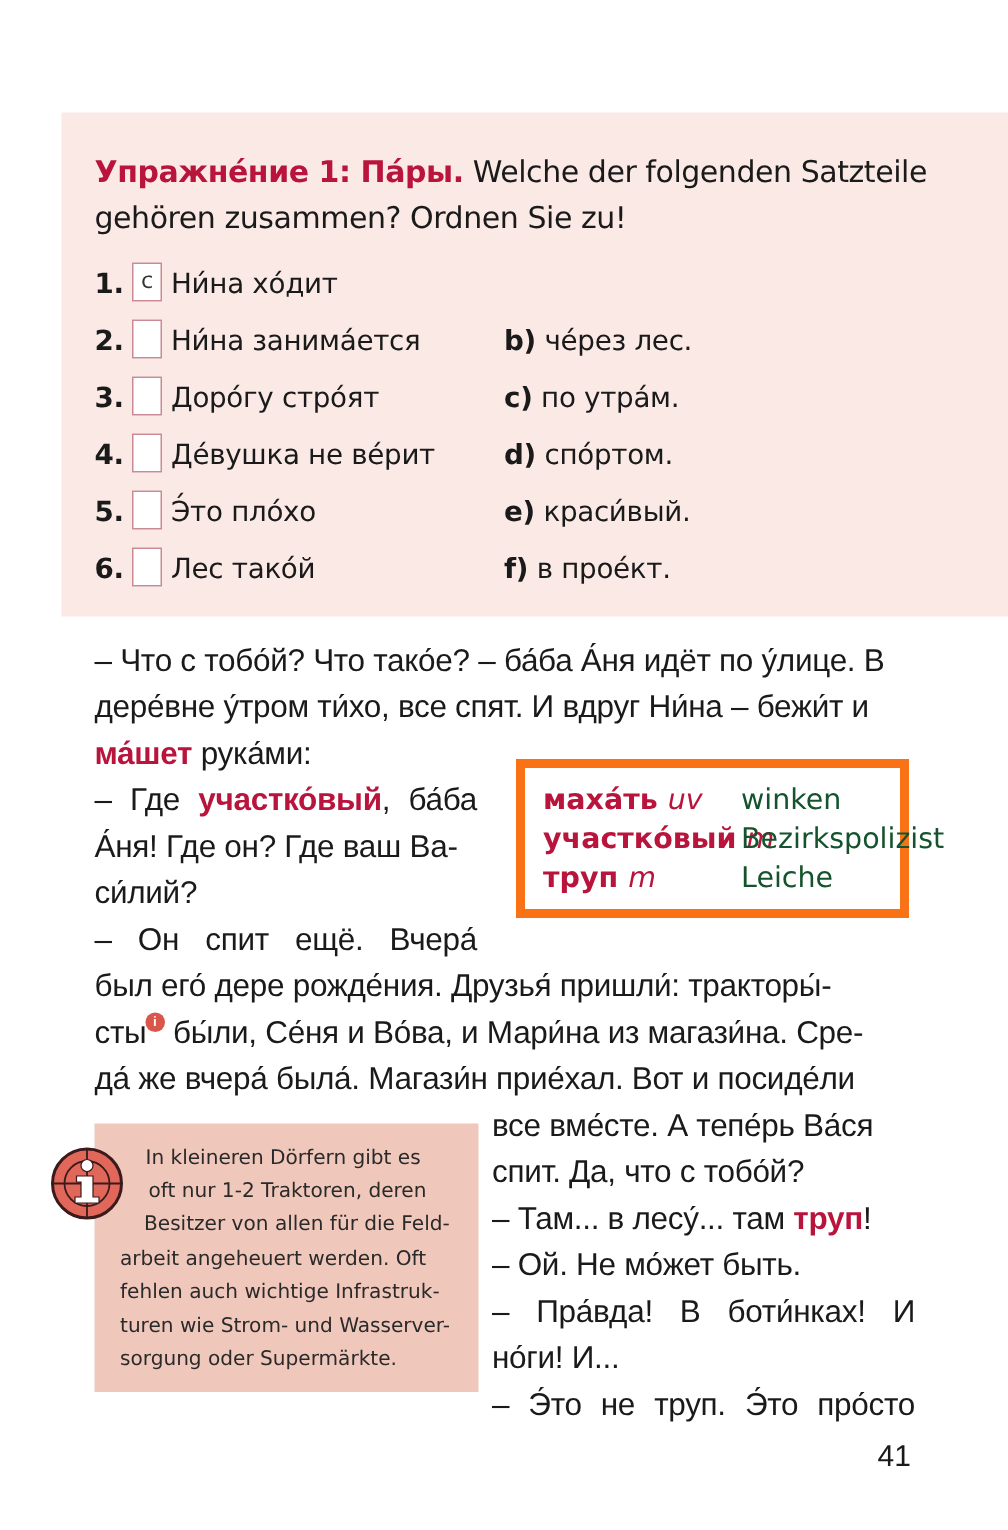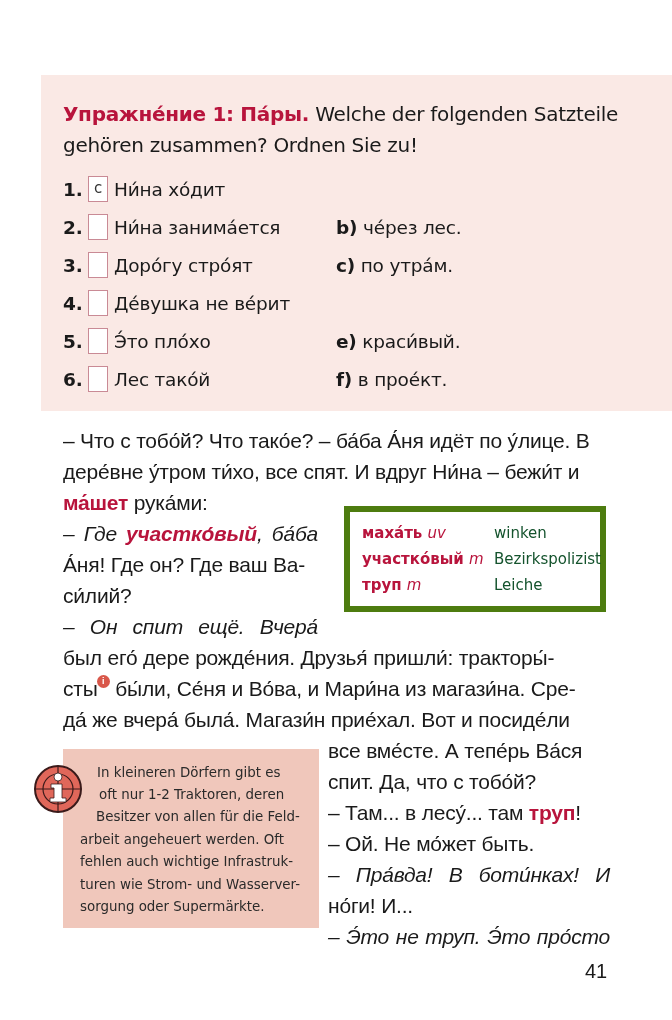--- a/index.html
+++ b/index.html
@@ -21,26 +21,26 @@
     .ex-row .box {
       display: inline-block; width: 18px; height: 24px; border: 1px solid #c98a95; background: #fff;
       vertical-align: middle; margin: -4px 6px 0 3px; font-size: 15px; line-height: 22px; text-align: center; color: #333;
     }
     .ans-row { position: absolute; left: 295px; height: 30px; font-size: 18.5px; line-height: 30px; letter-spacing: -0.2px; }
     .ans-row .letter { font-weight: bold; }
 
     .story { position: absolute; font-family: "Liberation Sans", sans-serif; font-size: 21px; line-height: 31px; letter-spacing: -0.2px; color: #1a1a1a; }
     .story .hl { color: #b8143c; font-weight: bold; }
     .line { position: absolute; white-space: nowrap; }
-    .justify { text-align: justify; text-align-last: justify; white-space: normal; font-style: italic; }
+    .justify { text-align: justify; text-align-last: justify; white-space: normal; }
 
     .vocab-box {
       position: absolute; left: 344px; top: 506px; width: 250px; height: 94px;
-      border: 6px solid #4d7c0f; background: #fff;
-      font-size: 15px;
+      border: 6px solid #f97316; background: #fff;
+      font-size: 19px;
     }
     .vocab-row { position: absolute; left: 12px; height: 24px; line-height: 24px; }
     .vocab-row .ru { position: absolute; left: 0; color: #b8143c; font-weight: bold; white-space: nowrap; }
     .vocab-row .ru i { font-weight: normal; font-style: italic; }
     .vocab-row .de { position: absolute; left: 132px; white-space: nowrap; color: #14532d; }
 
     .info-box {
       position: absolute; left: 63px; top: 749px; width: 256px; height: 179px;
       background: #f0c7bb;
     }
@@ -72,20 +72,21 @@
   </div>
   <div class="ex-row" style="top:252px">
     <span class="num">5.</span><span class="box"></span><span>Э́то пло́хо</span>
   </div>
   <div class="ex-row" style="top:290px">
     <span class="num">6.</span><span class="box"></span><span>Лес тако́й</span>
   </div>
 
   <div class="ans-row" style="top:176px"><span class="letter">c)</span><span> по утра́м.</span></div>
   <div class="ans-row" style="top:138px"><span class="letter">b)</span><span> че́рез лес.</span></div>
+  <div class="ans-row" style="top:214px"><span class="letter">d)</span><span> спо́ртом.</span></div>
   <div class="ans-row" style="top:252px"><span class="letter">e)</span><span> краси́вый.</span></div>
   <div class="ans-row" style="top:290px"><span class="letter">f)</span><span> в прое́кт.</span></div>
 </div>
 
 <div class="story" style="left:63px; top:425px; width:546px;">
   <div class="line" style="top:0">– Что с тобо́й? Что тако́е? – ба́ба А́ня идёт по у́лице. В</div>
   <div class="line" style="top:31px">дере́вне у́тром ти́хо, все спят. И вдруг Ни́на – бежи́т и</div>
   <div class="line" style="top:62px"><span class="hl">ма́шет</span><span> рука́ми:</span></div>
   <div class="line justify" style="top:93px; width:255px;"><span>– Где </span><span class="hl">участко́вый</span><span>, ба́ба</span></div>
   <div class="line" style="top:124px">А́ня! Где он? Где ваш Ва-</div>

